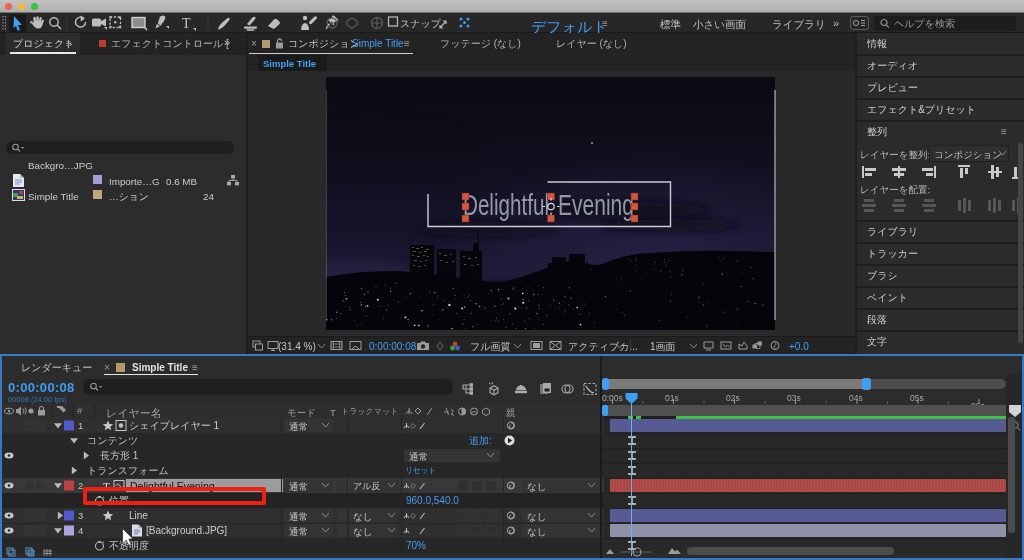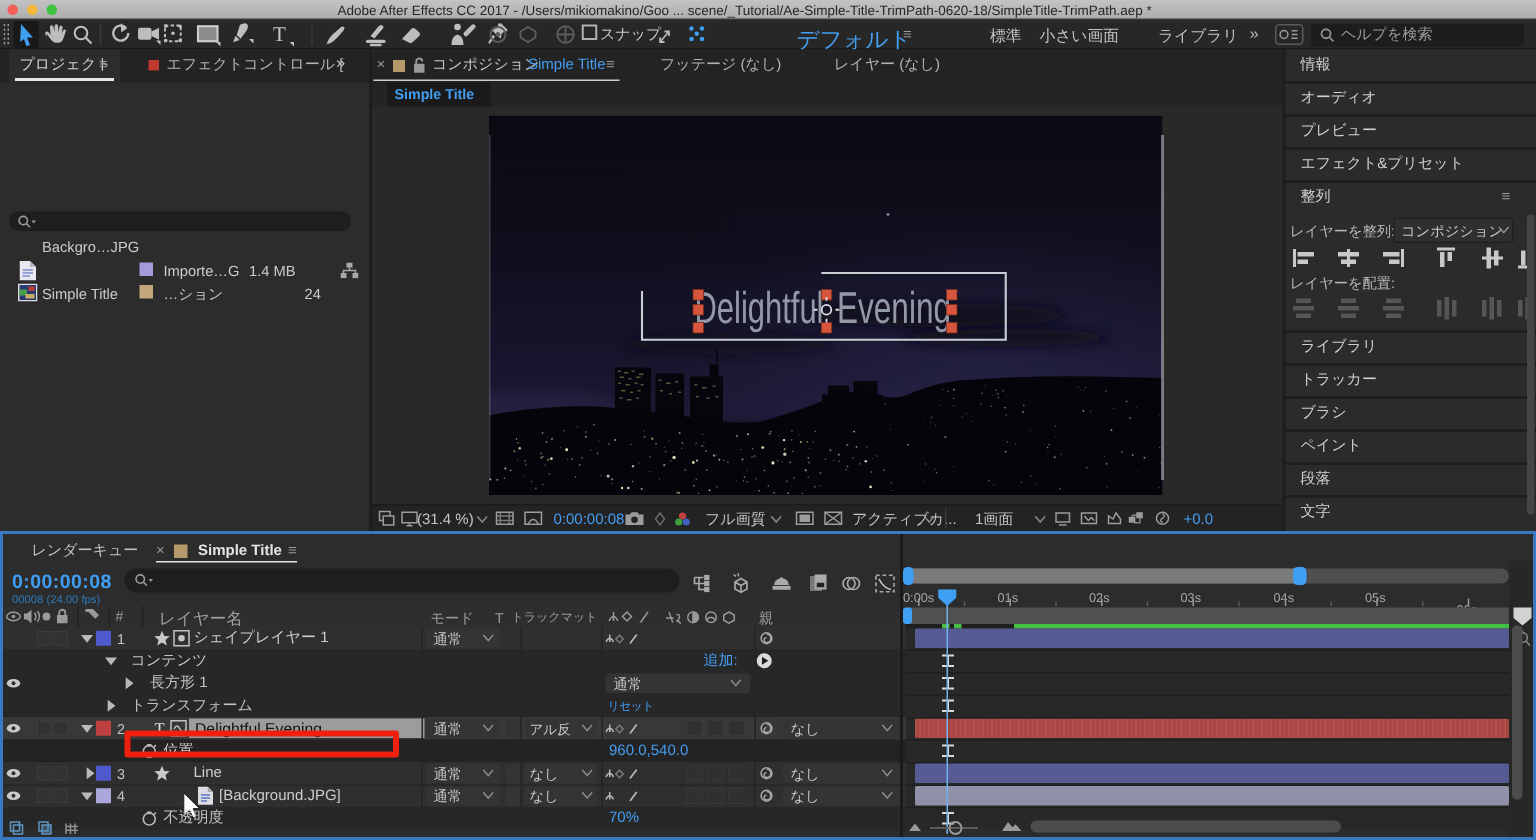--- a/index.html
+++ b/index.html
@@ -7,21 +7,20 @@
 .blue{color:#449ef2}
 .chev{position:absolute;width:7px;height:5px;opacity:.85}
 svg{display:block}
 </style></head>
 <body>
 
 <div class="ab" style="left:0;top:0;width:1024px;height:13px;background:linear-gradient(#c3c3c3,#aeaeae);border-bottom:1px solid #6f6f6f">
  <div class="ab" style="left:5px;top:3px;width:7px;height:7px;border-radius:50%;background:#f15f56"></div>
  <div class="ab" style="left:18px;top:3px;width:7px;height:7px;border-radius:50%;background:#f5b83d"></div>
  <div class="ab" style="left:31px;top:3px;width:7px;height:7px;border-radius:50%;background:#3cc43f"></div>
- <div class="tx" style="left:225px;top:2.5px;color:#262626;font-size:9px">Adobe After Effects CC 2017 - /Users/mikiomakino/Goo ... scene/_Tutorial/Ae-Simple-Title-TrimPath-0620-18/SimpleTitle-TrimPath.aep *</div>
 </div>
 
 <div class="ab" id="toolbar" style="left:0;top:13px;width:1024px;height:20px;background:#272727;border-bottom:1px solid #191919">
  <svg class="ab" style="left:0;top:0" width="520" height="20" viewBox="0 0 520 20">
   <g fill="none" stroke="#9a9a9a" stroke-width="1">
    <line x1="3" y1="3" x2="3" y2="17" stroke-dasharray="1.5,1.5"></line>
         <line x1="5.5" y1="3" x2="5.5" y2="17" stroke-dasharray="1.5,1.5"></line>
   </g>
   <rect x="9" y="1" width="17" height="18" rx="2" fill="#191919"></rect>
   <path d="M14 3 L22 12 L18 12 L20 17 L17.6 17.8 L16 13 L13.4 15 Z" fill="#3f9ff2"></path>
@@ -138,21 +137,21 @@
     </svg>
 
  <svg class="ab" style="left:13px;top:141px" width="11" height="13" viewBox="0 0 11 13">
       <path d="M0 0 h7 l4 4 v9 h-11 z" fill="#e8e8ee"></path>
       <path d="M7 0 l4 4 h-4 z" fill="#b8b8c2"></path>
       <path d="M2 6 h7 M2 8 h7 M2 10 h5" stroke="#7a8fd0" stroke-width="1"></path>
     </svg>
  <div class="tx" style="left:28px;top:128px;font-size:9.8px;color:#cdcdcd">Backgro…JPG</div>
  <div class="ab" style="left:93px;top:142px;width:9px;height:9px;background:#a49bd8"></div>
  <div class="tx" style="left:109px;top:144px;font-size:9.8px;color:#cdcdcd">Importe…G</div>
- <div class="tx" style="left:166px;top:144px;font-size:9.8px;color:#cdcdcd">1.4 MB</div>
+ <div class="tx" style="left:166px;top:144px;font-size:9.8px;color:#cdcdcd">0.6 MB</div>
  <svg class="ab" style="left:227px;top:142px" width="12" height="11" viewBox="0 0 12 11">
       <rect x="4" y="0" width="4" height="3.4" fill="#a8a8a8"></rect>
       <rect x="0" y="7" width="4" height="3.4" fill="#a8a8a8"></rect>
       <rect x="8" y="7" width="4" height="3.4" fill="#a8a8a8"></rect>
       <path d="M6 3.4 v2 M2 7 v-1.6 h8 V7" stroke="#a8a8a8" fill="none" stroke-width="1"></path>
     </svg>
 
  <svg class="ab" style="left:12px;top:156px" width="13" height="12" viewBox="0 0 13 12">
       <rect x="0" y="0" width="13" height="12" fill="#ddd"></rect>
       <rect x="1" y="1" width="11" height="10" fill="#2b3a74"></rect>

